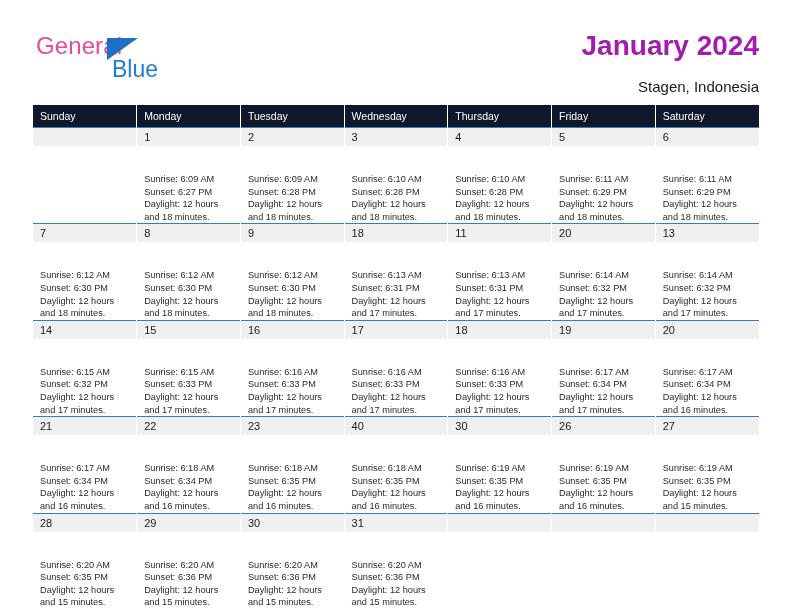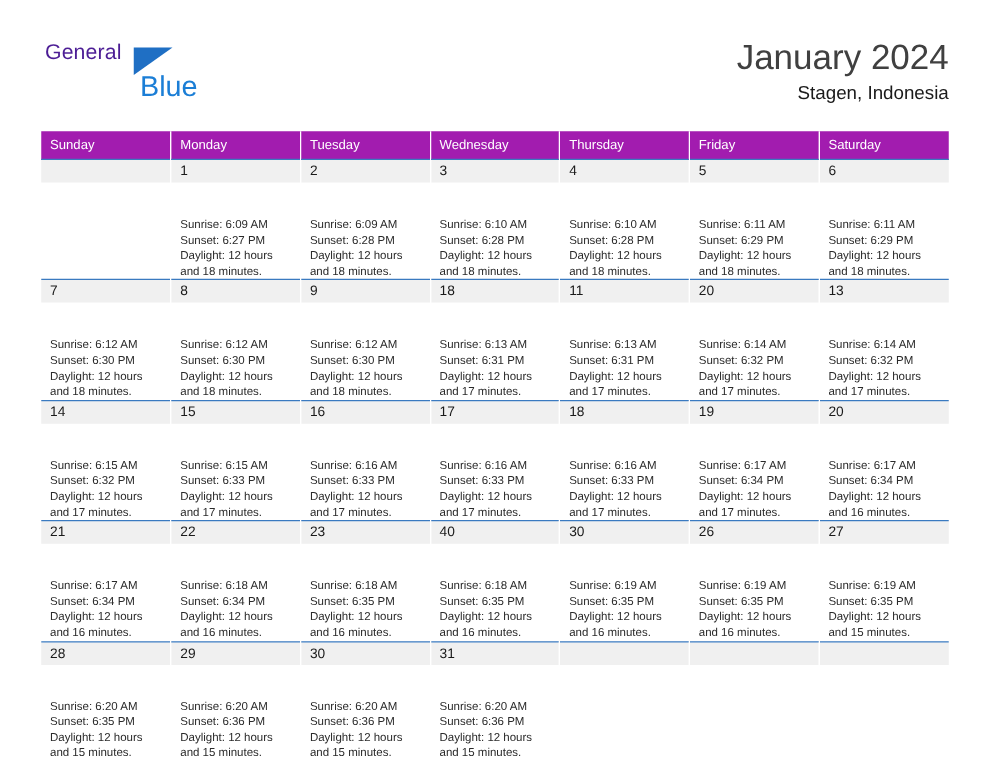--- a/index.html
+++ b/index.html
@@ -35,23 +35,23 @@
     position: absolute;
     left: 0;
     top: 0;
     width: 200px;
     height: 58px;
   }
   .logo-general {
     position: absolute;
     left: 3px;
     top: 4px;
-    font-size: 17px;
+    font-size: 24px;
     letter-spacing: 0.1px;
-    color: #4c1d95;
+    color: #ec4899;
     font-family: "Liberation Sans", sans-serif;
   }
   .logo-triangle {
     position: absolute;
     left: 74px;
     top: 10px;
     width: 0;
     height: 0;
     border-left: 31px solid #1f6fc4;
     border-bottom: 22px solid transparent;
@@ -67,45 +67,45 @@
   }
 
   .title-block {
     position: absolute;
     right: 0;
     top: 0;
     text-align: right;
   }
   .cal-title {
     font-size: 28px;
-    font-weight: normal;
-    color: #404040;
+    font-weight: bold;
+    color: #a21caf;
     line-height: 36px;
     white-space: nowrap;
   }
   .cal-subtitle {
     font-size: 15px;
     color: #1a1a1a;
     line-height: 22px;
-    margin-top: 0;
+    margin-top: 12px;
     white-space: nowrap;
   }
 
   
   .calendar {
     position: absolute;
     left: 33px;
     top: 105px;
     width: 726px;
     border-collapse: collapse;
     table-layout: fixed;
   }
 
   .calendar th {
-    background: #a21caf;
+    background: #0f172a;
     color: #ffffff;
     font-size: 10.5px;
     font-weight: normal;
     text-align: left;
     padding: 5px 0 5px 7px;
     border-right: 1px solid #ffffff;
     height: 19px;
     box-sizing: border-box;
   }
   .calendar th:last-child { border-right: none; }

